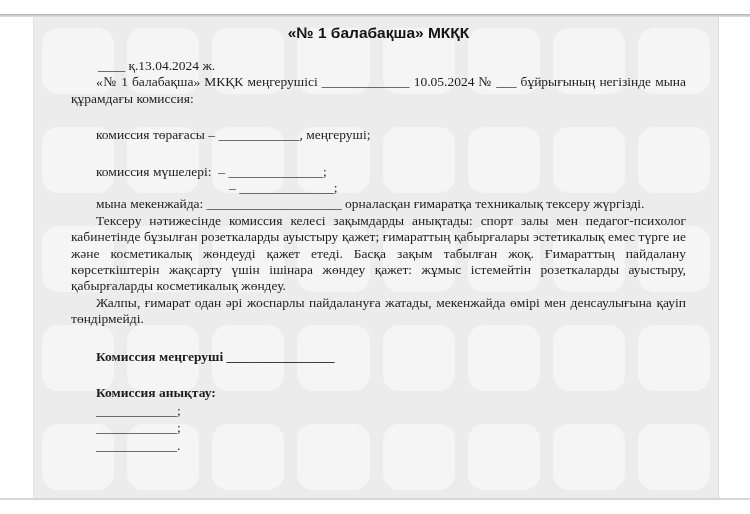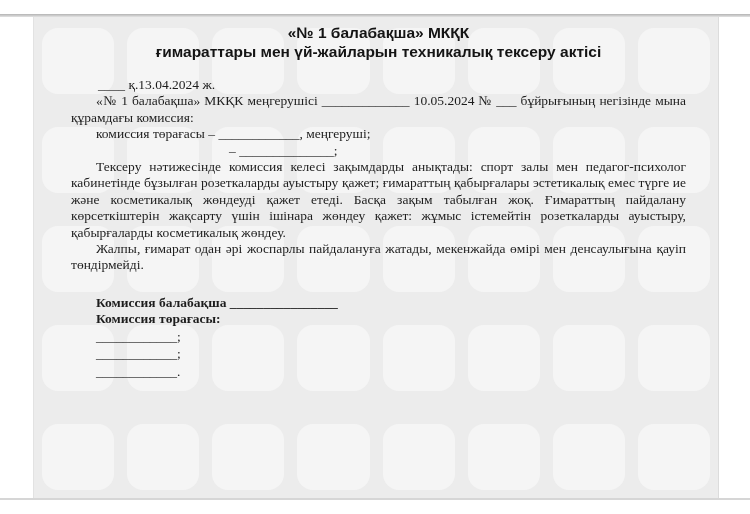--- a/index.html
+++ b/index.html
@@ -52,21 +52,21 @@
     color: #141414;
   }
   .city-row {
     display: flex; 
     margin-top: 16px;
     padding-left: 27px; padding-right: 40px;
   }
   p.para { margin: 0; }
   .indent { text-indent: 25px; }
   .justify { text-align: justify; }
-  .line { text-indent: 25px; }
+  .line { text-indent: 25px; margin-top: 20px; }
   .dash-line { margin-left: 158px; text-indent: 0; }
   .gap-top { margin-top: 18px; }
   .sig-block { margin-top: 21px; }
   .bold { font-weight: bold; }
   .blank-line { line-height: 17.5px; text-indent: 25px; }
 </style>
 </head>
 <body>
 
 <div class="hairline-top"></div>
@@ -112,37 +112,38 @@
       <div class="tile" style="background: rgb(245, 245, 245);"></div>
       <div class="tile" style="background: rgb(245, 245, 245);"></div>
       <div class="tile" style="background: rgb(245, 245, 245);"></div>
       <div class="tile" style="background: rgb(245, 245, 245);"></div>
       <div class="tile" style="background: rgb(245, 245, 245);"></div>
     </div>
 
   <div class="content">
     <div class="title">
       <div>«№ 1 балабақша» МКҚК</div>
-      <div>ғимараттары мен үй-жайларын техникалық тексеру актісі</div>
     </div>
 
     <div class="city-row">
       <span>____ қ.</span>
       <span>13.04.2024 ж.</span>
     </div>
 
     <p class="para indent justify gap-top">«№ 1 балабақша» МКҚК меңгерушісі _____________ 10.05.2024 № ___ бұйрығының негізінде мына құрамдағы комиссия:</p>
 
     <div class="line">комиссия төрағасы – ____________, меңгеруші;</div>
+    <div class="line">комиссия мүшелері: &nbsp;– ______________;</div>
     <div class="dash-line">– ______________;</div>
 
+    <p class="para indent">мына мекенжайда: ____________________ орналасқан ғимаратқа техникалық тексеру жүргізді.</p>
     <p class="para indent justify">Тексеру нәтижесінде комиссия келесі зақымдарды анықтады: спорт залы мен педагог-психолог кабинетінде бұзылған розеткаларды ауыстыру қажет; ғимараттың қабырғалары эстетикалық емес түрге ие және косметикалық жөндеуді қажет етеді. Басқа зақым табылған жоқ. Ғимараттың пайдалану көрсеткіштерін жақсарту үшін ішінара жөндеу қажет: жұмыс істемейтін розеткаларды ауыстыру, қабырғаларды косметикалық жөндеу.</p>
     <p class="para indent justify">Жалпы, ғимарат одан әрі жоспарлы пайдалануға жатады, мекенжайда өмірі мен денсаулығына қауіп төндірмейді.</p>
 
     <div class="sig-block">
-      <div class="line bold">Комиссия балабақша ________________</div>
-      <div class="line bold">Комиссия төрағасы:</div>
+      <div class="line bold">Комиссия меңгеруші ________________</div>
+      <div class="line bold">Комиссия анықтау:</div>
       <div class="blank-line">____________;</div>
       <div class="blank-line">____________;</div>
       <div class="blank-line">____________.</div>
     </div>
   </div>
 </div>
 
 </body></html>

